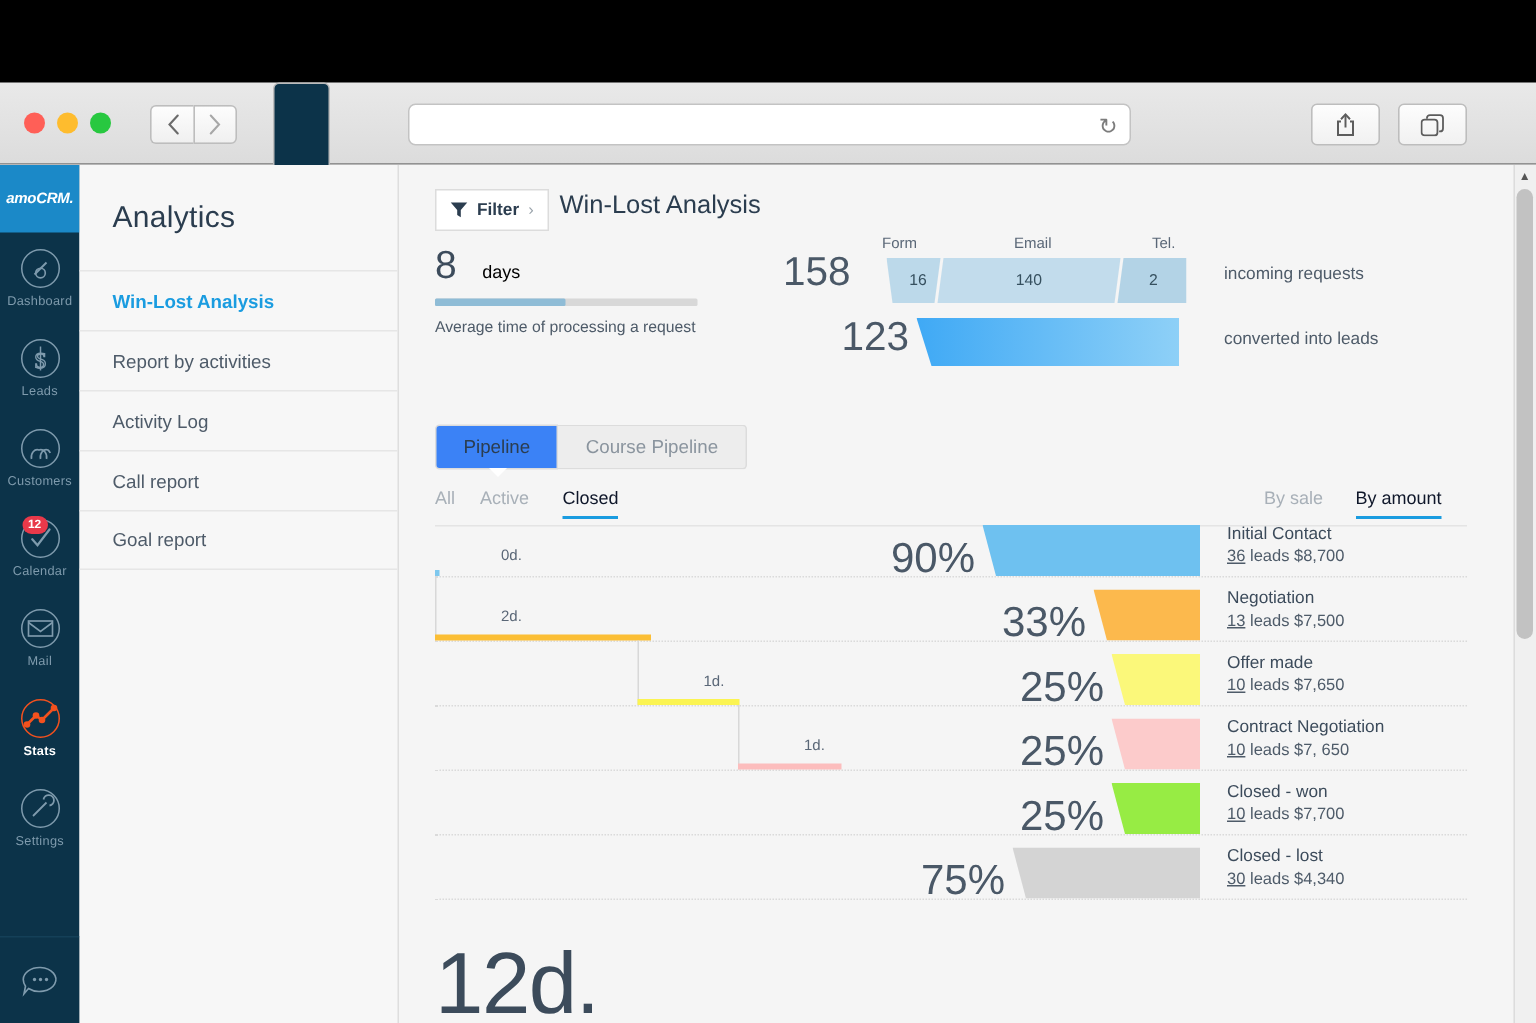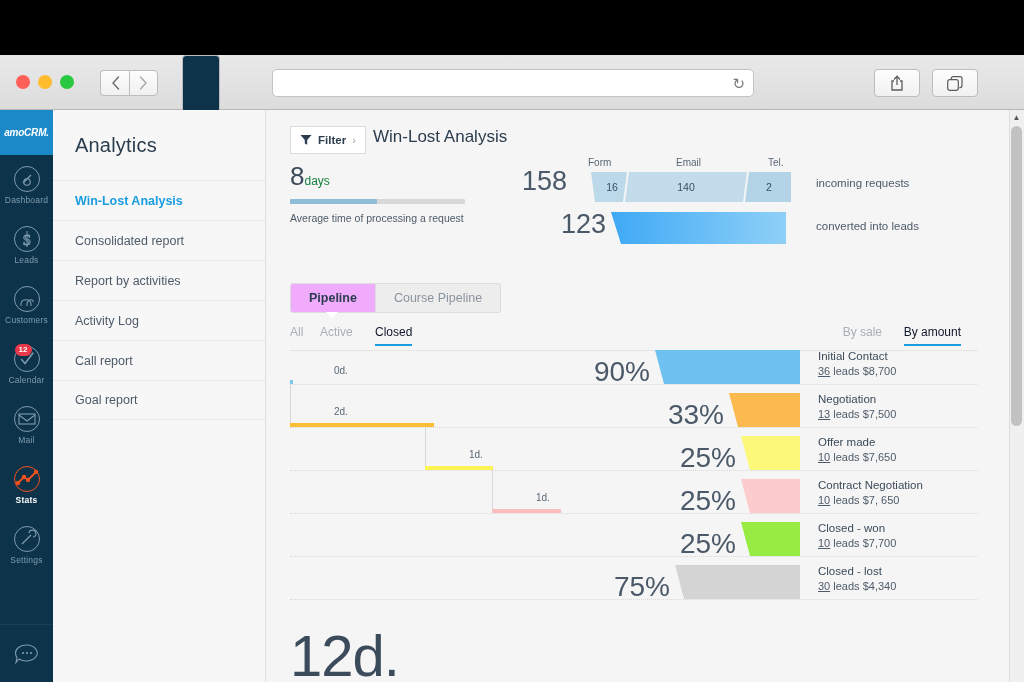--- a/index.html
+++ b/index.html
@@ -133,21 +133,21 @@
     position: absolute; left: 107px; top: 17px;
     font-size: 17px; color: #2b3d4f; font-weight: 400;
   }
 
   
   .kpi { position: relative; height: 100px; }
   .avg-num {
     position: absolute; left: 24px; top: 6px;
     font-size: 26px; color: #3c4b5b; font-weight: 300;
   }
-  .avg-unit { font-size: 12px; color:#15803d; margin-left: 0; }
+  .avg-unit { font-size: 12px; color:#000000; margin-left: 17px; }
   .avg-track {
     position: absolute; left: 24px; top: 44px; width: 175px; height: 5px;
     background: #d8d8d8; border-radius: 1px;
   }
   .avg-fill { height: 5px; width: 87px; background: #8fbcd6; border-radius: 1px; }
   .avg-caption {
     position: absolute; left: 24px; top: 57px;
     font-size: 10.5px; color: #4e5b69;
   }
 
@@ -163,21 +163,21 @@
 
   
   .ptabs { position: absolute; left: 24px; top: 173px; display: flex; }
   .ptab {
     height: 30px; padding: 0 18px; display: flex; align-items: center;
     font-size: 12.5px; border: 1px solid #dcdcdc; background: #ededed;
     color: #8a949e;
   }
   .ptab:first-child { border-radius: 3px 0 0 3px; }
   .ptab:last-child  { border-radius: 0 3px 3px 0; border-left: none; }
-  .ptab.active { background: #f0abfc; color: #2b3d4f; font-weight: bold; }
+  .ptab.active { background: #3b82f6; color: #2b3d4f; font-weight: normal; }
   .ptab-arrow {
     position: absolute; left: 60px; top: 202px;
     width: 0; height: 0; border-left: 6px solid transparent;
     border-right: 6px solid transparent; border-top: 6px solid #fff;
   }
 
   
   .subrow {
     position: absolute; left: 24px; top: 215px; right: 18px; height: 26px;
     border-bottom: 1px solid #e4e4e4;
@@ -372,21 +372,20 @@
             <circle cx="14" cy="11" r="1.1" fill="#7f9bad"></circle>
             <circle cx="18" cy="11" r="1.1" fill="#7f9bad"></circle>
         </svg>
       </div>
     </div>
 
     <div class="analytics">
       <h1>Analytics</h1>
       <div class="alist">
         <div class="aitem active">Win-Lost Analysis</div>
-        <div class="aitem">Consolidated report</div>
         <div class="aitem">Report by activities</div>
         <div class="aitem">Activity Log</div>
         <div class="aitem">Call report</div>
         <div class="aitem">Goal report</div>
       </div>
     </div>
 
     <div class="main">
 
       <div class="topbar">

